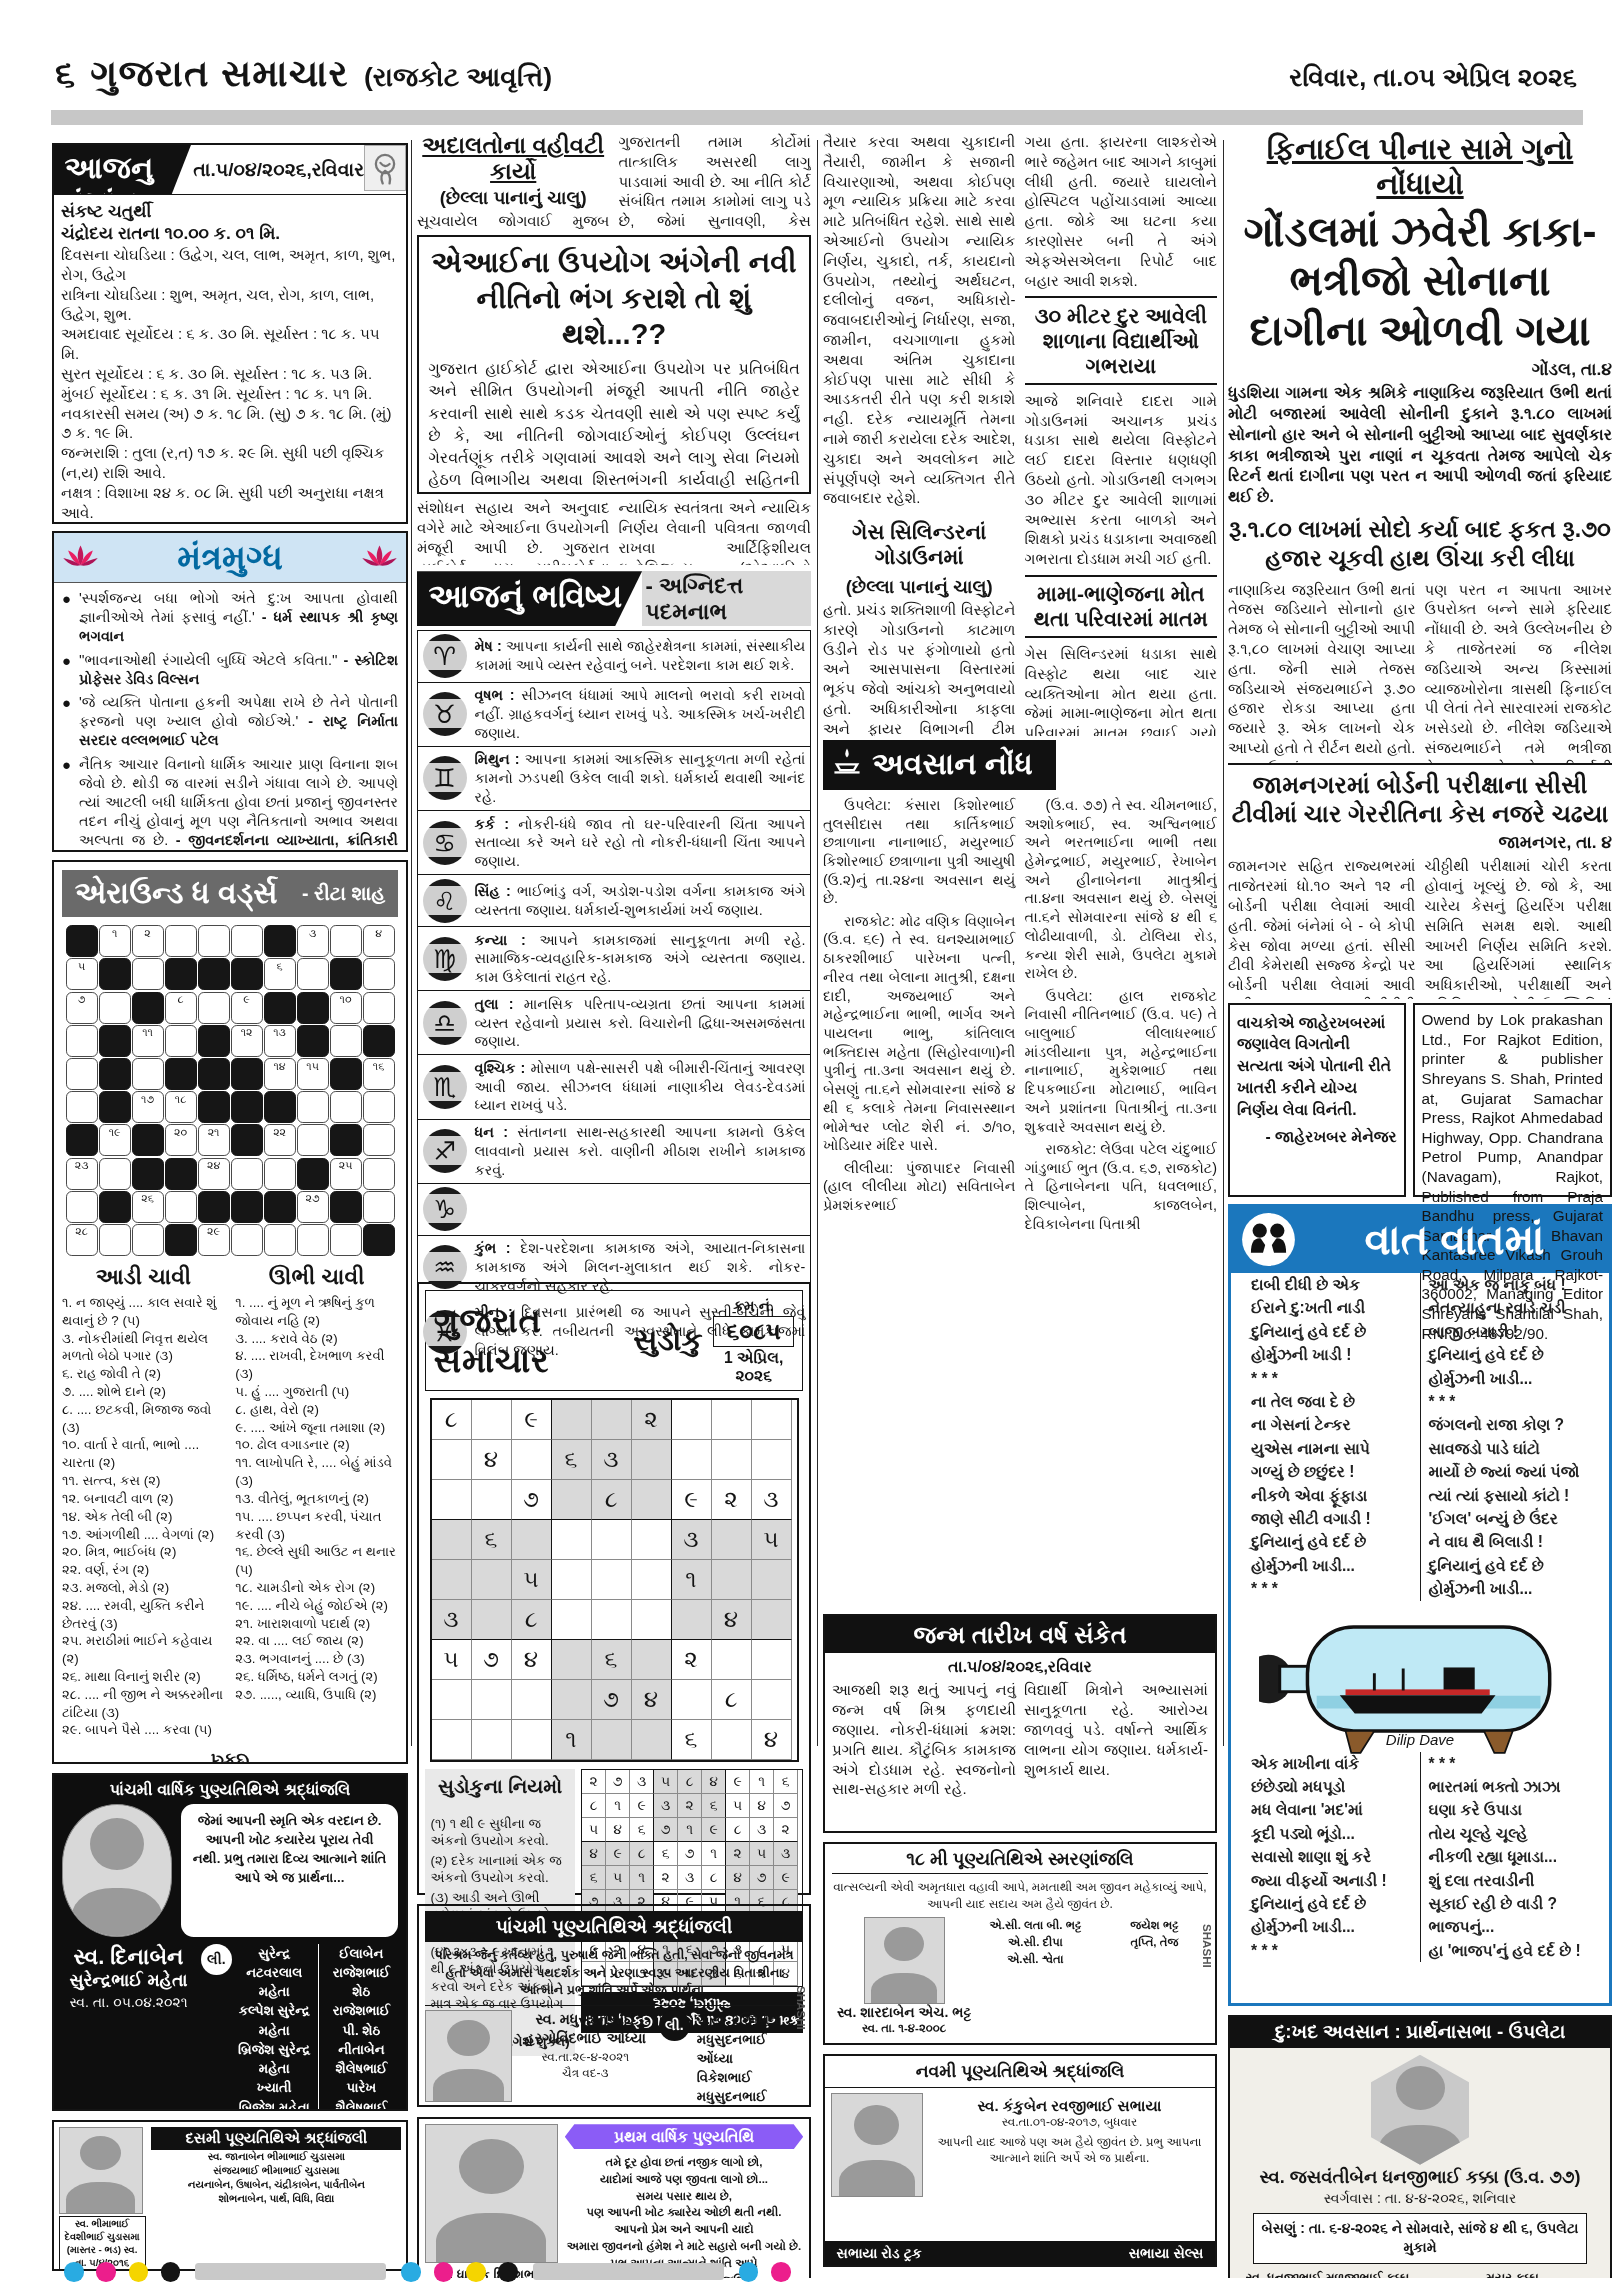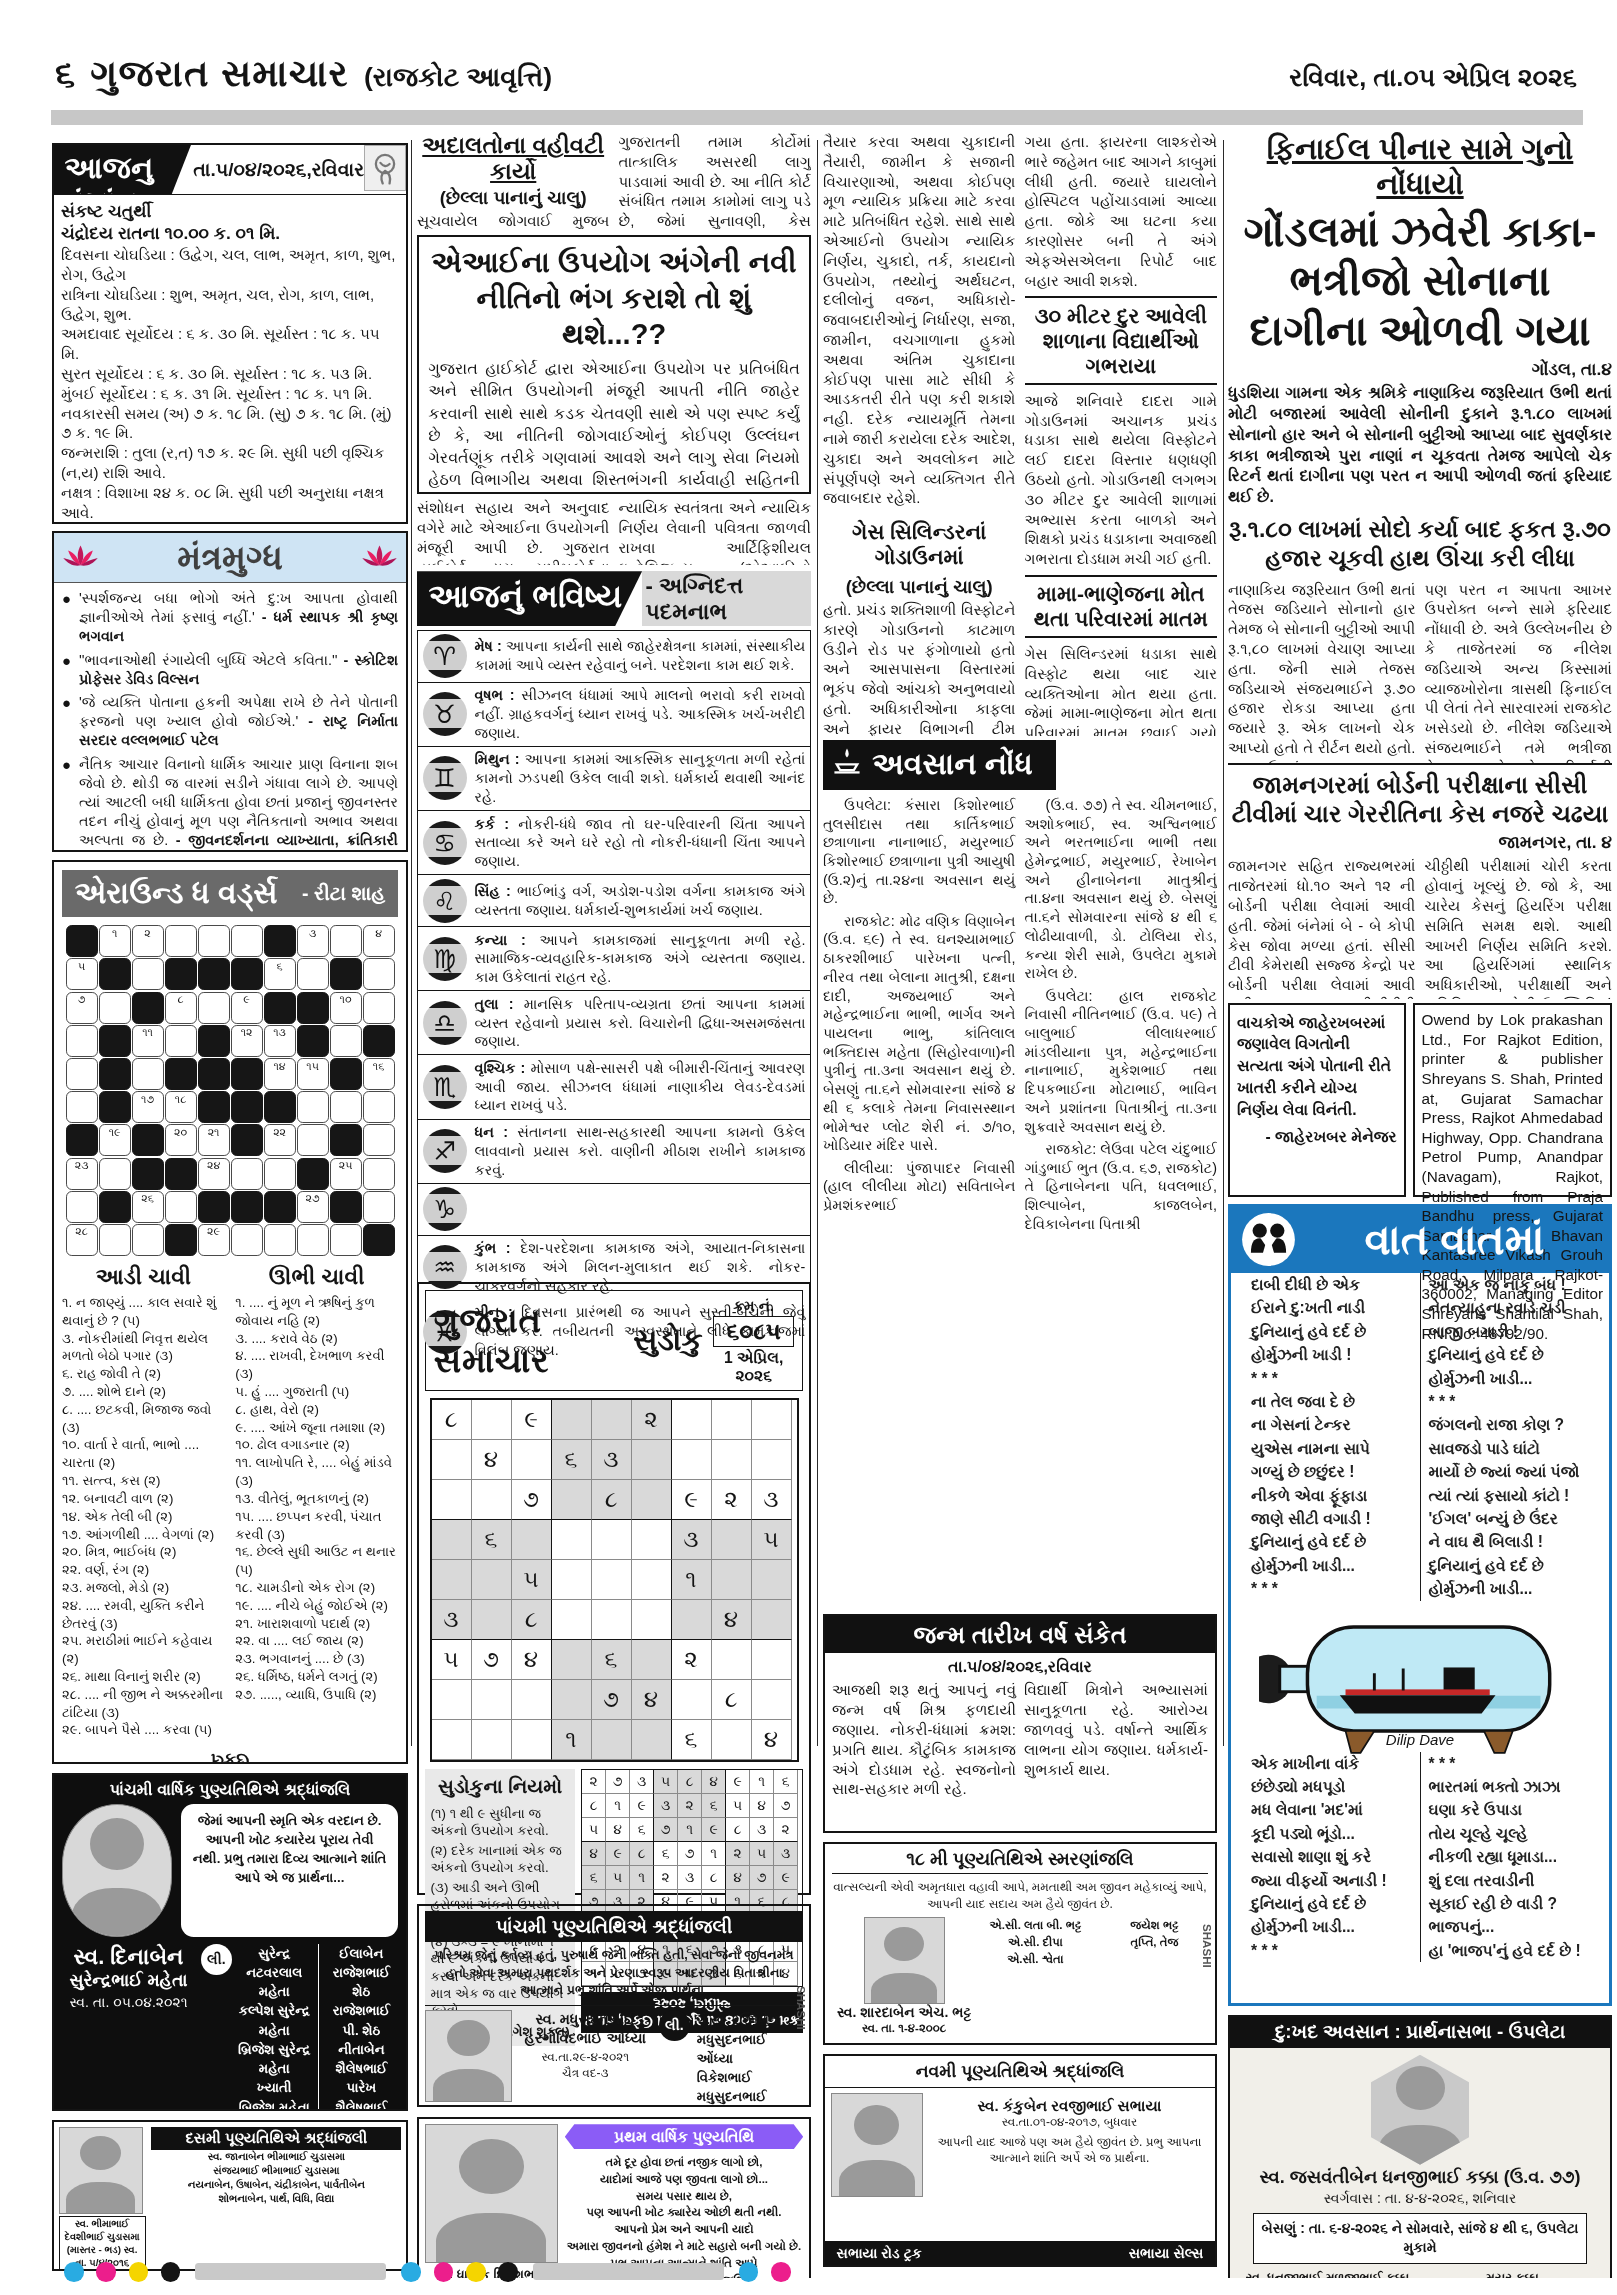--- a/index.html
+++ b/index.html
@@ -31,21 +31,21 @@
   .ph-date{font-size:19px;font-weight:bold;align-self:center;padding-left:2.3px;}
   .ganesh{margin-left:auto;width:64px;height:46px;background:#efefef;border:0.6px solid #aaa;
           display:flex;align-items:center;justify-content:center;}
   .p-body{padding:4.6px 7px;}
   .p-line{font-size:15px;line-height:1.32;}
   .p-bold{font-weight:bold;font-size:17.3px;}
   
   .mantra{margin-top:7px;height:321px;overflow:hidden;}
   .mg-band{background:#cfe4f4;display:flex;align-items:center;justify-content:space-between;
            padding:4.6px 8px;border-bottom:1.2px solid #555;}
-  .mg-title{color:#404040;font-size:34px;font-weight:bold;}
+  .mg-title{color:#0369a1;font-size:34px;font-weight:bold;}
   .mq-wrap{padding:5.8px 8px;}
   .mq-row{display:flex;gap:8px;margin-bottom:4.6px;}
   .mq-bullet{font-size:15px;line-height:1.3;}
   .mq-body{font-size:14.4px;line-height:1.32;text-align:justify;flex:1;}
   .mq-author{font-weight:bold;}
   
   .cword{margin-top:8px;height:904px;overflow:hidden;padding:8px;}
   .cw-band{background:#6a6a6a;color:#fff;display:flex;justify-content:space-between;align-items:center;
            padding:5.8px 12.7px;font-weight:bold;}
   .cw-title{font-size:30px;}
@@ -96,21 +96,21 @@
   .sd-date{font-size:15.6px;font-weight:bold;}
   .sd-grid{display:grid;grid-template-columns:repeat(9,40px);border:2.3px solid #141414;width:369px;
            margin:7px auto 0;}
   .sd-cell{width:40px;height:40px;border-right:0.6px solid #8a8a8a;border-bottom:0.6px solid #8a8a8a;
            display:flex;align-items:center;justify-content:center;font-size:23px;}
   .sd-shade{background:#d9d9d9;}
   .sd-br{border-right:1.7px solid #141414;}
   .sd-bb{border-bottom:1.7px solid #141414;}
   .sd-bottom{display:flex;gap:5.8px;margin-top:7px;}
   .sd-rules{background:#e9e9e9;padding:5.8px;width:155px;}
-  .sd-rulehead{font-size:19.6px;font-weight:bold;text-align:center;margin-bottom:7px;}
+  .sd-rulehead{font-size:19.6px;font-weight:bold;text-align:center;margin-bottom:17px;}
   .sd-rule{font-size:13.3px;line-height:1.3;margin-bottom:2.3px;}
   .sd-author{font-size:13.3px;font-weight:bold;text-align:right;margin-top:4.6px;}
   .sd-solwrap{flex:1;}
   .sd-solgrid{display:grid;grid-template-columns:repeat(9,24px);border:1.7px solid #141414;width:222px;margin:0 auto;}
   .sd-solgrid .sd-cell{width:24px;height:24px;font-size:14px;}
   .sd-solcap{background:#111;color:#fff;font-size:14px;font-weight:bold;text-align:center;
              padding:3.5px;margin-top:4.6px;transform:rotate(180deg);}
   
   .gas-cols{display:flex;gap:9.2px;height:604px;overflow:hidden;}
   .gas-col{flex:1;}

